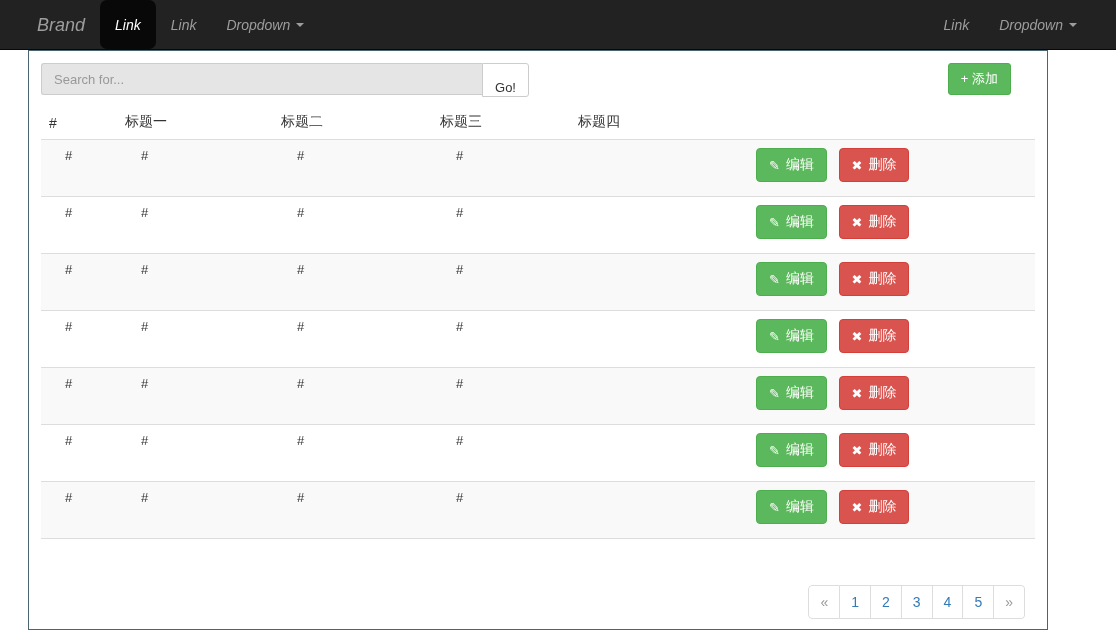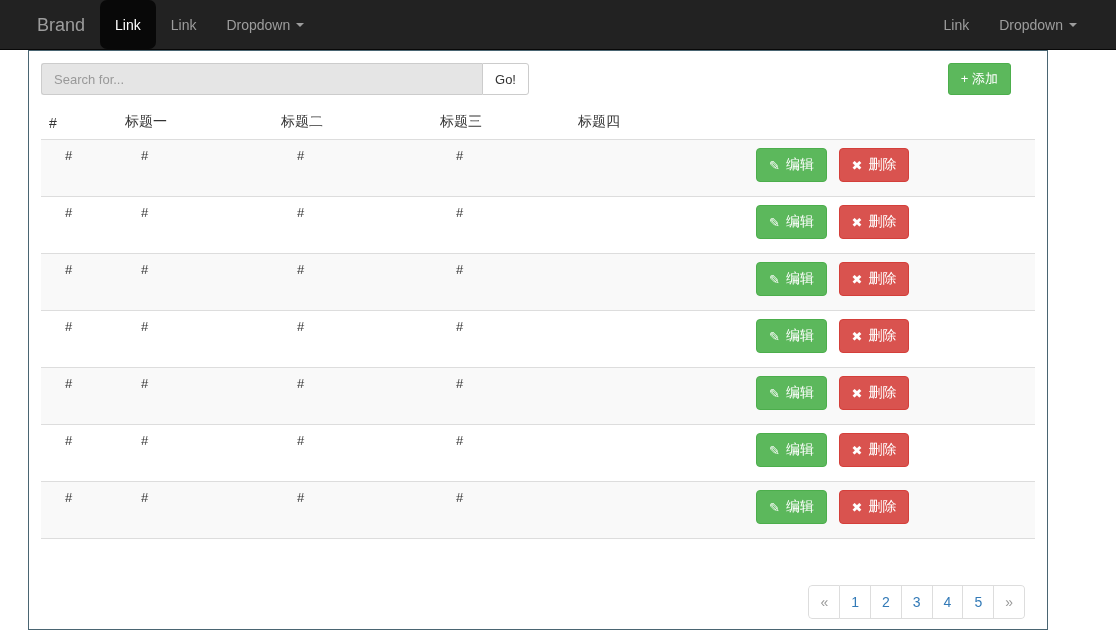--- a/index.html
+++ b/index.html
@@ -17,20 +17,21 @@
   }
 
   
   .navbar {
     height: 50px;
     background: #222222;
     border-bottom: 1px solid #080808;
     display: flex;
     align-items: stretch;
     box-sizing: border-box;
+    font-style: italic;
   }
   .nav-left {
     display: flex;
     align-items: stretch;
     margin-left: 22px;
   }
   .nav-right {
     display: flex;
     align-items: stretch;
     margin-left: auto;
@@ -115,21 +116,21 @@
     border-radius: 3px 0 0 3px;
     outline: none;
     background: #e5e5e5;
   }
   .search-input::placeholder {
     color: #999999;
   }
   .btn-go {
     height: 32px;
     box-sizing: border-box;
-    padding: 8px 12px;
+    padding: 16px 12px;
     font-size: 13px;
     font-family: "Liberation Sans", "DejaVu Sans", sans-serif;
     color: #333333;
     background: #ffffff;
     border: 1px solid #cccccc;
     border-radius: 0 3px 3px 0;
     cursor: pointer;
   }
   .btn-add {
     height: 32px;

